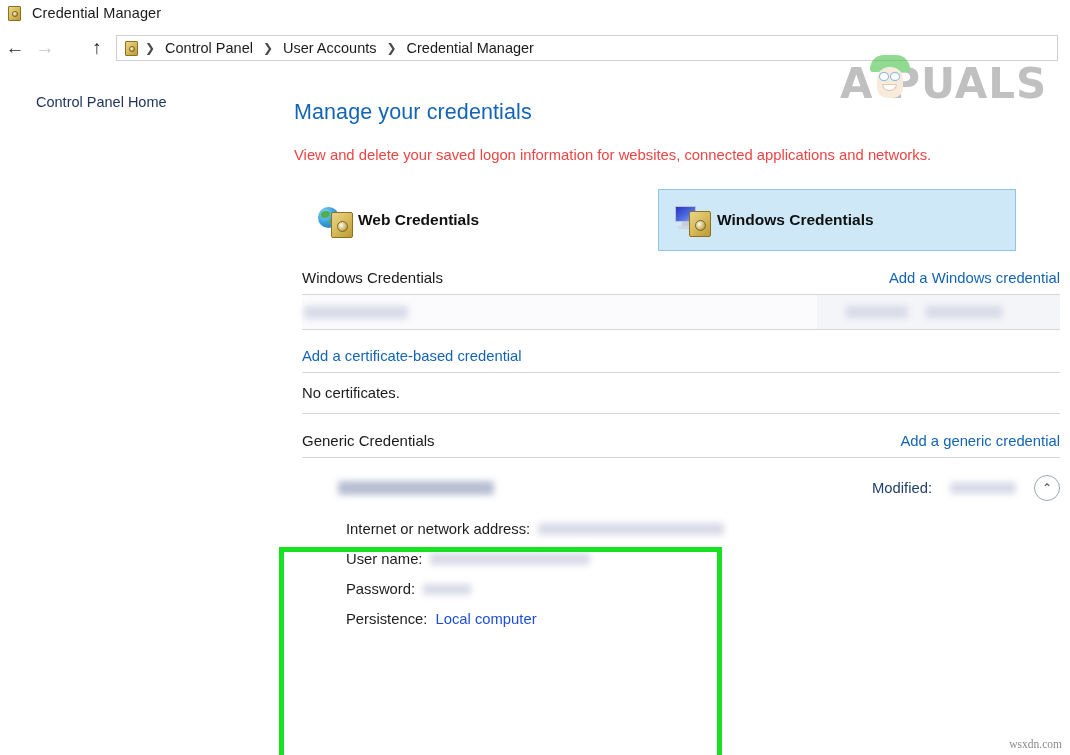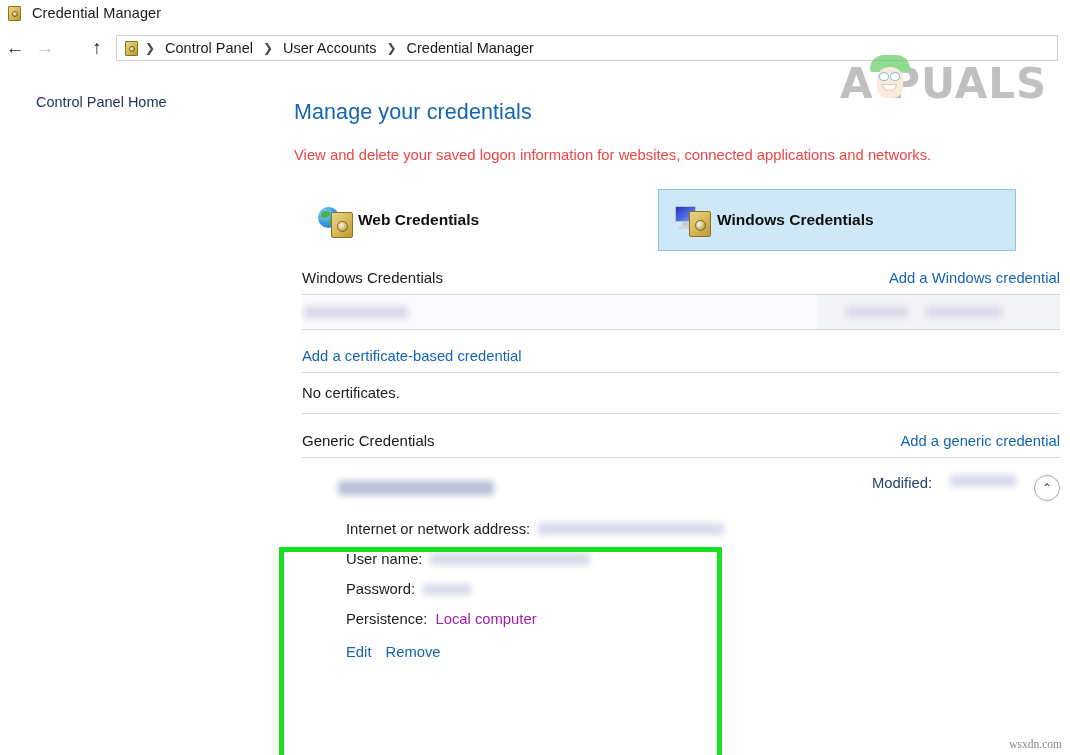--- a/index.html
+++ b/index.html
@@ -256,37 +256,37 @@
     height: 34px;
     background: linear-gradient(to right,#fbfbfd 0%,#fbfbfd 68%,#f4f5f8 68%,#f4f5f8 100%);
   }
 
   
   .gen-entry { position: relative; padding-top: 10px; }
   .gen-top {
     display: flex; align-items: center; justify-content: space-between;
     height: 40px;
   }
-  .modified-wrap { display: flex; align-items: flex-start; gap: 18px; }
+  .modified-wrap { display: flex; align-items: center; gap: 18px; }
   .modified-label { font-size: 14.8px; color: #23406e; }
   .chev-btn {
     width: 26px; height: 26px; border-radius: 50%;
     border: 1px solid #9fa6ad;
     display: flex; align-items: center; justify-content: center;
     font-size: 12px; color: #4a4a4a;
     cursor: pointer; background: #fff;
   }
   .detail-list { padding-left: 44px; padding-top: 6px; }
   .detail-row {
     display: flex; align-items: center;
     height: 30px;
     font-size: 14.8px; color: #1c1c1c;
   }
   .detail-row .lbl { margin-right: 8px; }
-  .detail-row .val { color: #a21caf; }
+  .detail-row .val { color: #1d4ed8; }
   .action-row {
     display: flex; gap: 14px;
     padding-left: 44px; padding-top: 10px;
   }
 
   
   .green-box {
     position: absolute;
     left: 279px; top: 547px;
     width: 443px; height: 208px;
@@ -436,24 +436,20 @@
           <div class="detail-row">
             <span class="lbl">Password:</span>
             <span class="blur" style="width:48px;height:11px;"></span>
           </div>
           <div class="detail-row">
             <span class="lbl">Persistence:</span>
             <span class="val">Local computer</span>
           </div>
         </div>
 
-        <div class="action-row">
-          <span class="lnk">Edit</span>
-          <span class="lnk">Remove</span>
-        </div>
       </div>
     </div>
 
   </div>
 
   <div class="green-box" style="border-color: rgb(24, 224, 34);"></div>
 
   <div class="wsxdn">wsxdn.com</div>
 
 </div>

